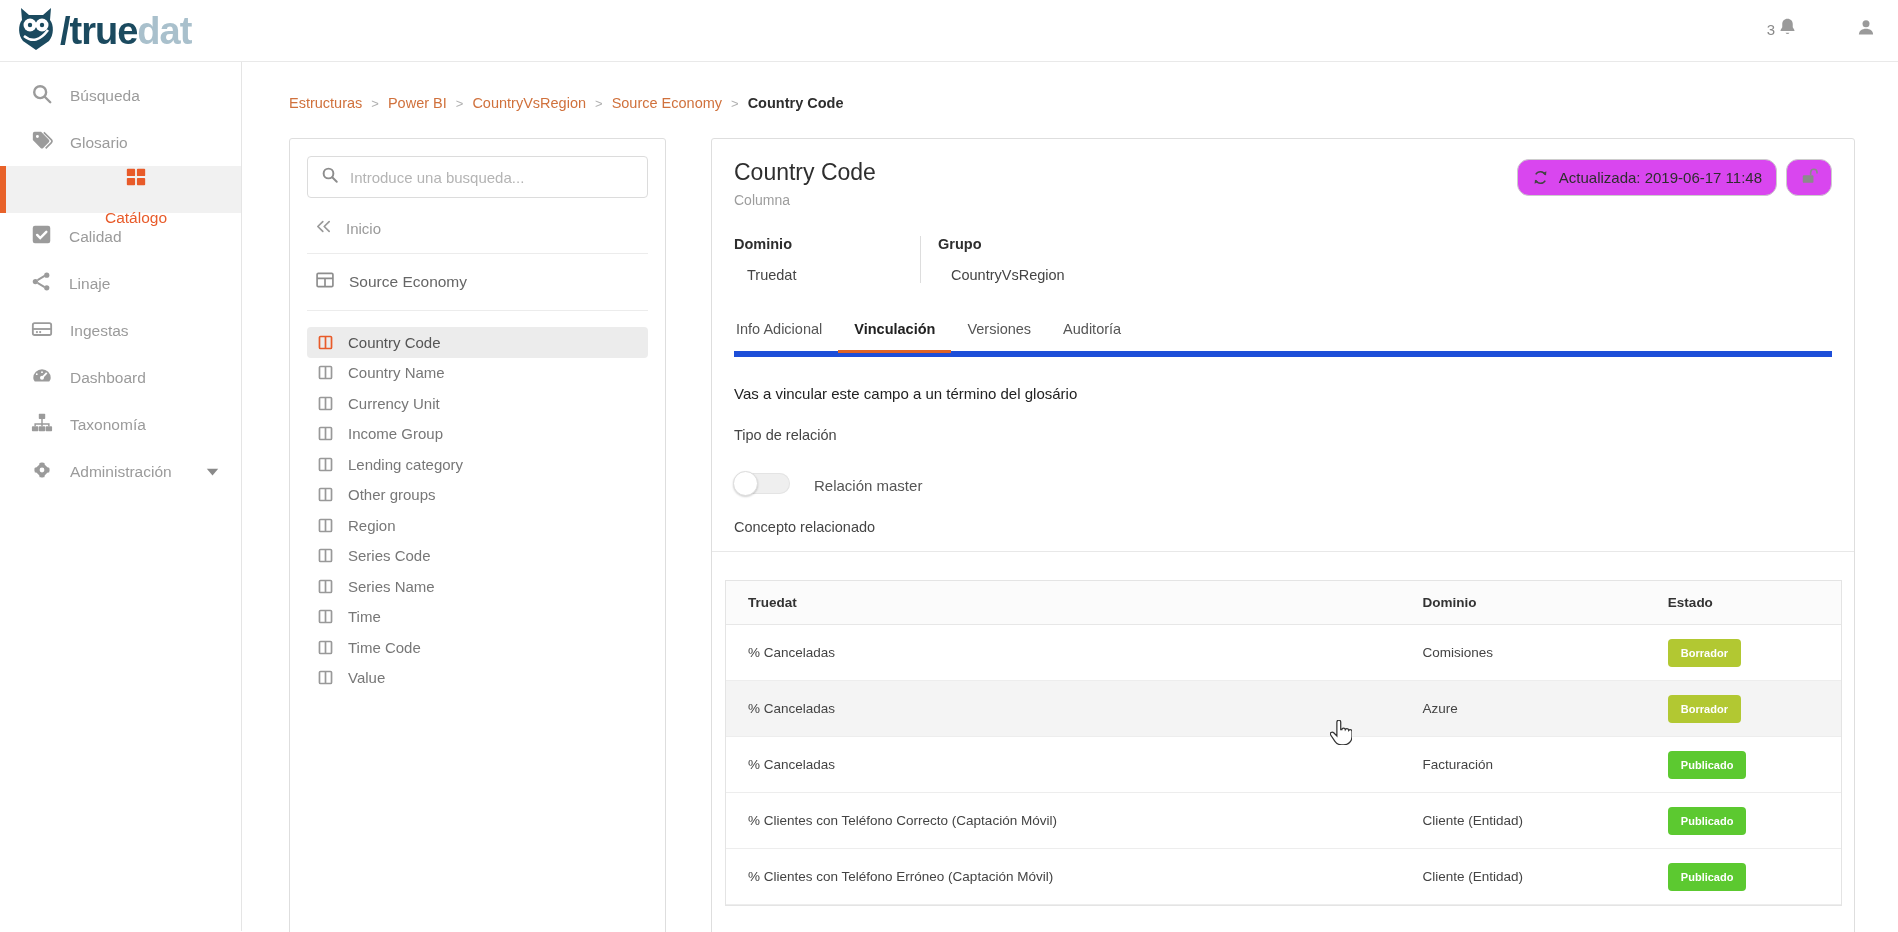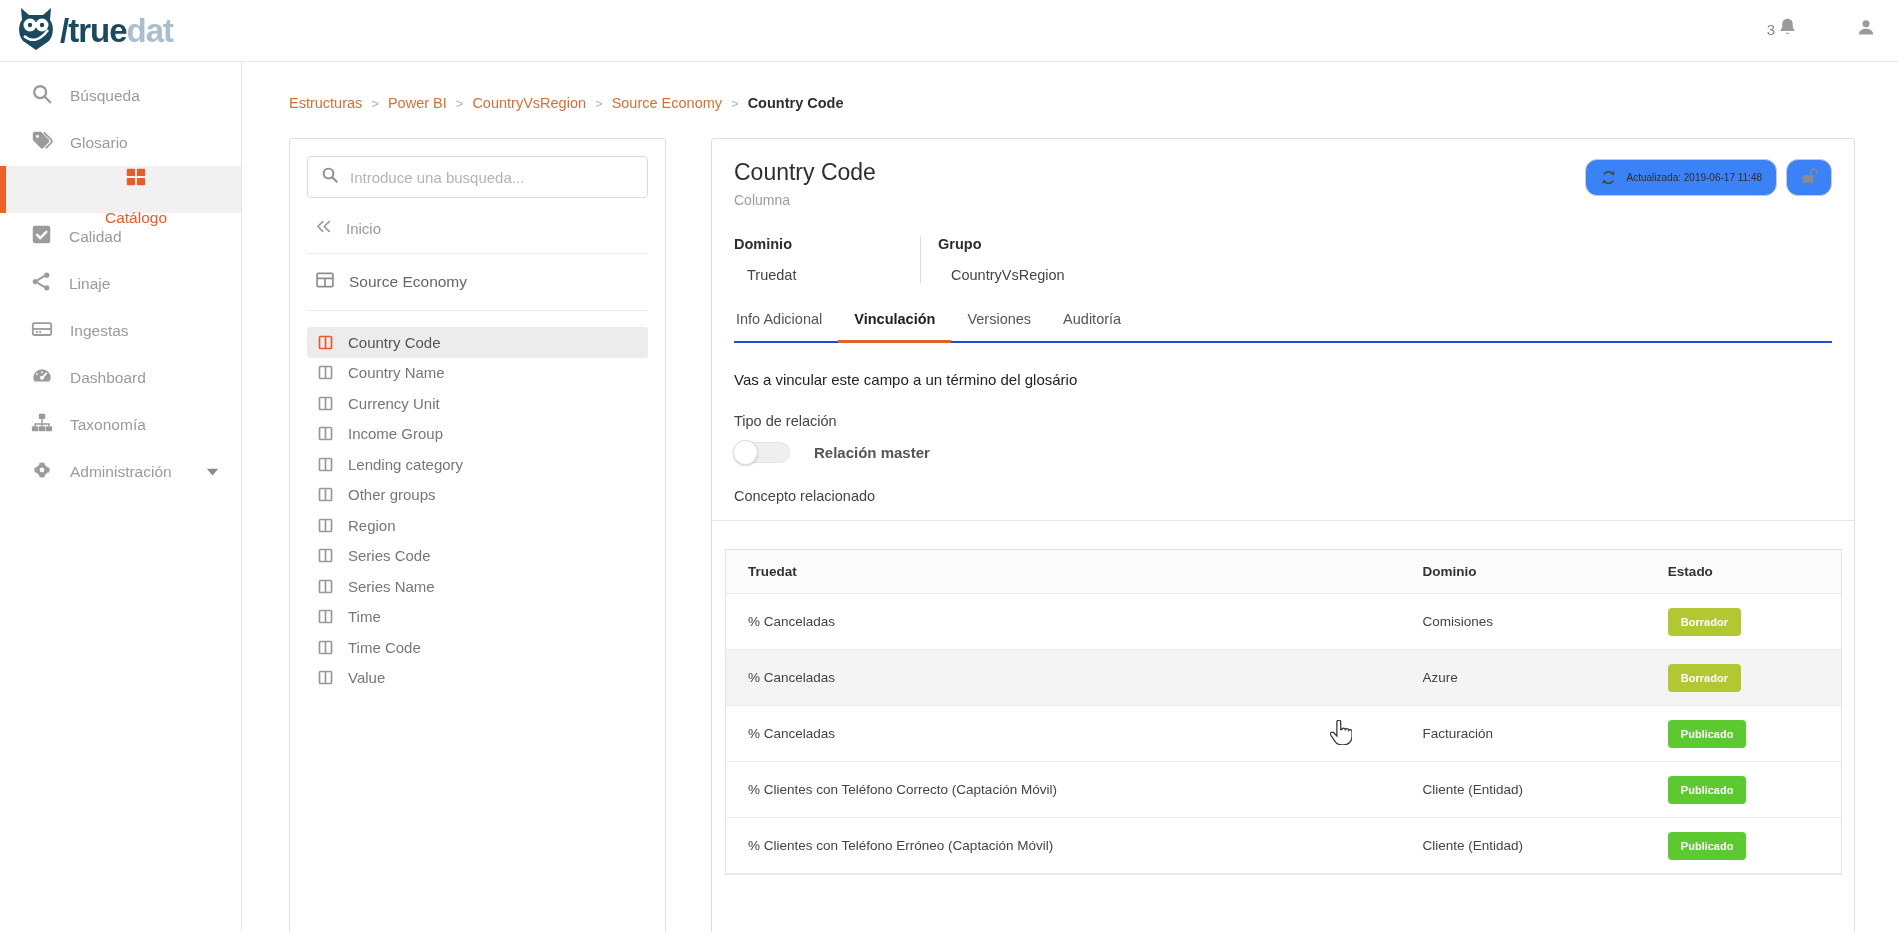--- a/index.html
+++ b/index.html
@@ -3,21 +3,21 @@
 <meta charset="utf-8">
 <style>
   * { margin:0; padding:0; box-sizing:border-box; }
   html,body { width:1898px; height:932px; overflow:hidden; background:#fff;
     font-family:"Liberation Sans", sans-serif; color:#444; }
 
   
   .header { height:62px; display:flex; align-items:flex-start; justify-content:space-between;
     padding:8px 22px 0 16px; border-bottom:1px solid #e9e9e9; background:#fff; }
   .logo { display:flex; align-items:center; gap:4px; cursor:pointer; }
-  .logo-text { font-size:33px; font-weight:bold; letter-spacing:-1px; color:#1b4a5f; line-height:40px; }
+  .logo-text { font-size:38px; font-weight:bold; letter-spacing:-1px; color:#1b4a5f; line-height:40px; }
   .logo-text .dat { color:#a9c0cc; }
   .header-right { display:flex; align-items:center; gap:58px; padding-top:8px; }
   .notif { display:flex; align-items:center; gap:2px; color:#9a9a9a; cursor:pointer; }
   .notif-count { font-size:15px; color:#8a8a8a; }
   .user-btn { color:#9a9a9a; cursor:pointer; }
 
   
   .app-body { display:flex; height:869px;gap:11px; }
   .sidebar { width:242px; border-right:1px solid #e5e5e5; padding-top:10px; flex-shrink:0; }
   .side-item { height:47px; display:flex; align-items:center; gap:17px; padding-left:25px;
@@ -56,40 +56,40 @@
   .tree-item .c-ico { color:#999; display:flex; }
   .tree-item.selected { background:#ececec; color:#555; }
   .tree-item.selected .c-ico { color:#e85b2a; }
 
   
   .detail-card { flex:1; padding:20px 22px 0; }
   .detail-head { display:flex; justify-content:space-between; align-items:flex-start; }
   .detail-title { font-size:23px; color:#2e2e2e; }
   .detail-subtitle { font-size:14px; color:#9d9d9d; margin-top:6px; }
   .head-buttons { display:flex; gap:9px; }
-  .btn-outline { border:1px solid #ccc; border-radius:12px; height:37px; background:#3b82f6;
-    display:flex; align-items:center; gap:10px; padding:0 14px; font-size:10px;
+  .btn-outline { border:1px solid #ccc; border-radius:12px; height:37px; background:#d946ef;
+    display:flex; align-items:center; gap:10px; padding:0 14px; font-size:15px;
     color:#2e2e2e; cursor:pointer; }
   .btn-outline .ico { color:#444; display:flex; }
   .lock-btn { width:46px; justify-content:center; padding:0; color:#8a8a8a; }
 
   .meta { display:flex; margin-top:28px; }
   .meta-col { width:186px; }
   .meta-vdivider { border-left:1px solid #ddd; }
   .meta-col2 { padding-left:17px; }
   .meta-label { font-weight:bold; font-size:14.5px; color:#2e2e2e; }
   .meta-value { margin-top:15px; padding-left:13px; font-size:14.5px; color:#444; }
 
-  .tabs { display:flex; margin-top:28px; border-bottom:2px solid #1d4ed8; }
+  .tabs { display:flex; margin-top:38px; border-bottom:6px solid #1d4ed8; }
   .tab { padding:0 16px 13px; font-size:14.5px; color:#555; cursor:pointer; }
   .tab.active { color:#222; font-weight:bold; border-bottom:3px solid #dd6327; margin-bottom:-2px; }
 
   .link-heading { margin-top:28px; font-weight:normal; font-size:15px; color:#222; }
   .small-label { margin-top:25px; font-size:14.5px; color:#454545; }
-  .toggle-row { margin-top:13px; display:flex; align-items:center; gap:24px;font-weight:bold; }
+  .toggle-row { margin-top:30px; display:flex; align-items:flex-end; gap:24px; }
   .toggle { width:56px; height:21px; background:#efefef; border-radius:11px; position:relative;
     box-shadow:inset 0 0 0 1px #e4e4e4; cursor:pointer; }
   .toggle-knob { position:absolute; left:-1px; top:-2px; width:25px; height:25px; background:#fff;
     border:1px solid #dcdcdc; border-radius:50%; box-shadow:0 1px 2px rgba(0,0,0,.18); }
   .toggle-label { font-size:15px; color:#555; }
 
   .section-divider { border:none; border-top:1px solid #e8e8e8; margin:16px -22px 0; }
 
   .concept-search { margin-top:14px; display:flex; height:42px; width:408px; }
   .concept-search .inp { display:flex; align-items:center; gap:11px; border:1px solid #dcdcdc;

